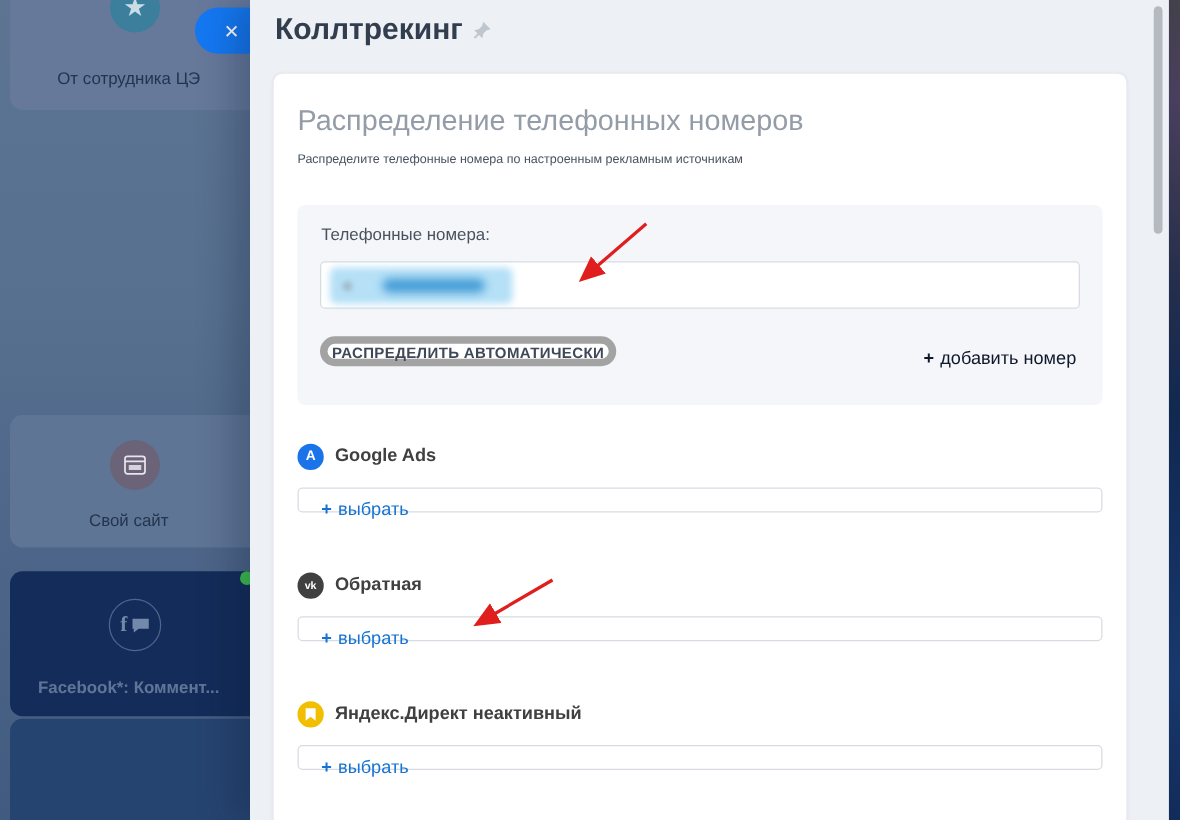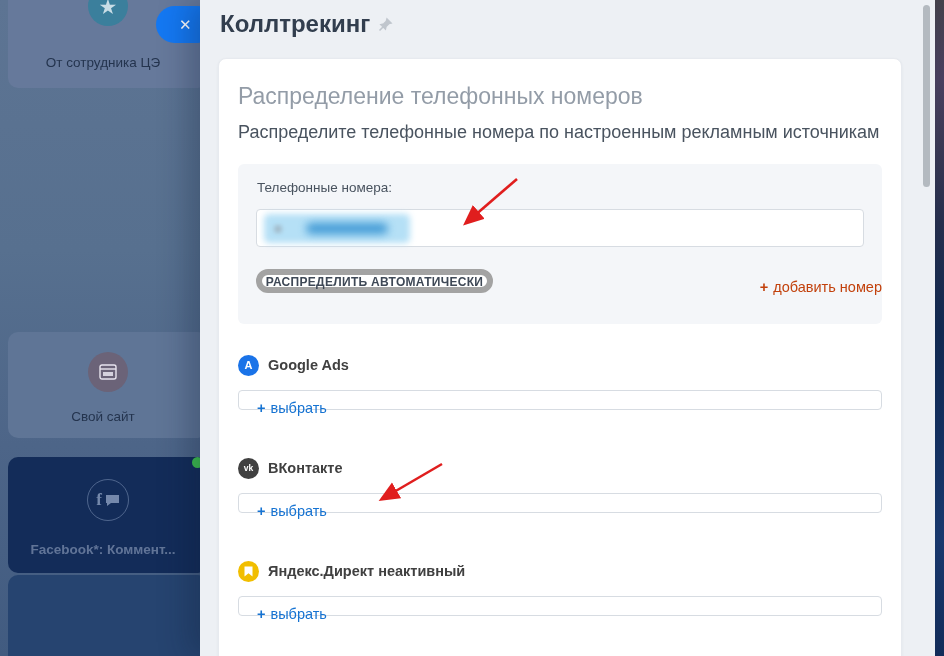--- a/index.html
+++ b/index.html
@@ -40,36 +40,36 @@
   .panel-title { position:absolute; left:20px; top:10px; font-size:24px; font-weight:bold; color:#323e4e; }
   .pin-icon { position:absolute; left:178px; top:17px; opacity:.85; cursor:pointer; }
   .feedback-btn { position:absolute; left:593px; top:13px; width:108px; height:25px; background:#fff;
     border:none; border-radius:6px; font-size:12.5px; color:#424d5a; font-family:"Liberation Sans",sans-serif;
     box-shadow:0 1px 2px rgba(30,45,70,0.12); cursor:pointer; }
 
   
   .card { position:absolute; left:18px; top:58px; width:684px; height:640px; background:#fff;
     border-radius:8px; border:1px solid #e7eaef; box-shadow:0 1px 3px rgba(40,60,90,0.06); }
   .card-title { position:absolute; left:19px; top:24px; font-size:23px; font-weight:400; color:#939ca7; }
-  .card-subtitle { position:absolute; left:19px; top:63px; font-size:18px; color:#49535f; }
+  .card-subtitle { position:absolute; left:19px; top:63px; font-size:10px; color:#49535f; }
 
   .gray-box { position:absolute; left:19px; top:105px; width:644px; height:160px; background:#f4f6f9; border-radius:6px; }
   .phones-label { position:absolute; left:19px; top:16px; font-size:13.5px; color:#49535f; }
   .phone-input { position:absolute; left:18px; top:45px; width:608px; height:38px; background:#fff;
     border:1px solid #d7dce2; border-radius:4px; cursor:text; }
   .chip { position:absolute; left:7px; top:4px; width:146px; height:29px; }
   .chip-bg { position:absolute; inset:0; background:#b5e0f6; border-radius:5px; filter:blur(3px); }
   .chip-bar { position:absolute; left:42px; top:9px; width:82px; height:11px; background:#2f8fd0;
     border-radius:6px; filter:blur(4px); opacity:.85; }
   .chip-x { position:absolute; left:10px; top:11px; width:8px; height:8px; background:#9db0bd;
     border-radius:50%; filter:blur(2px); opacity:.8; }
   .distribute-btn { position:absolute; left:18px; top:105px; width:237px; height:24px; background:#fff;
     border:6px solid #a3a3a3; border-radius:13px; font-size:12px; font-weight:bold; letter-spacing:.3px;
     color:#3e4856; font-family:"Liberation Sans",sans-serif; cursor:pointer; }
-  .add-link { position:absolute; right:0; top:115px; font-size:14.5px; color:#c2410c; cursor:pointer; }
+  .add-link { position:absolute; right:21px; top:115px; font-size:14.5px; color:#0f172a; cursor:pointer; }
   .plus { font-weight:bold; margin-right:5px; }
 
   .source-row { position:absolute; left:19px; width:644px; }
   .src-1 { top:295px; } .src-2 { top:398px; } .src-3 { top:501px; }
   .source-head { display:flex; align-items:center; gap:9px; height:22px; }
   .src-icon { width:21px; height:21px; border-radius:50%; display:flex; align-items:center; justify-content:center;
     color:#fff; flex:0 0 auto; }
   .google-icon { background:#1a73e8; font-size:11px; font-weight:bold; }
   .vk-icon { background:#404040; font-size:8.5px; font-weight:bold; }
   .yandex-icon { background:#f1be00; }
@@ -174,21 +174,21 @@
             <span class="plus">+</span><span>выбрать</span>
           </span>
         </div>
       </div>
 
       <div class="source-row src-2">
         <div class="source-head">
           <span class="src-icon vk-icon">
               <span>vk</span>
             </span>
-          <span class="source-name">ВКонтакте</span>
+          <span class="source-name">Обратная</span>
         </div>
         <div class="select-box">
           <span class="select-link">
             <span class="plus">+</span><span>выбрать</span>
           </span>
         </div>
       </div>
 
       <div class="source-row src-3">
         <div class="source-head">

